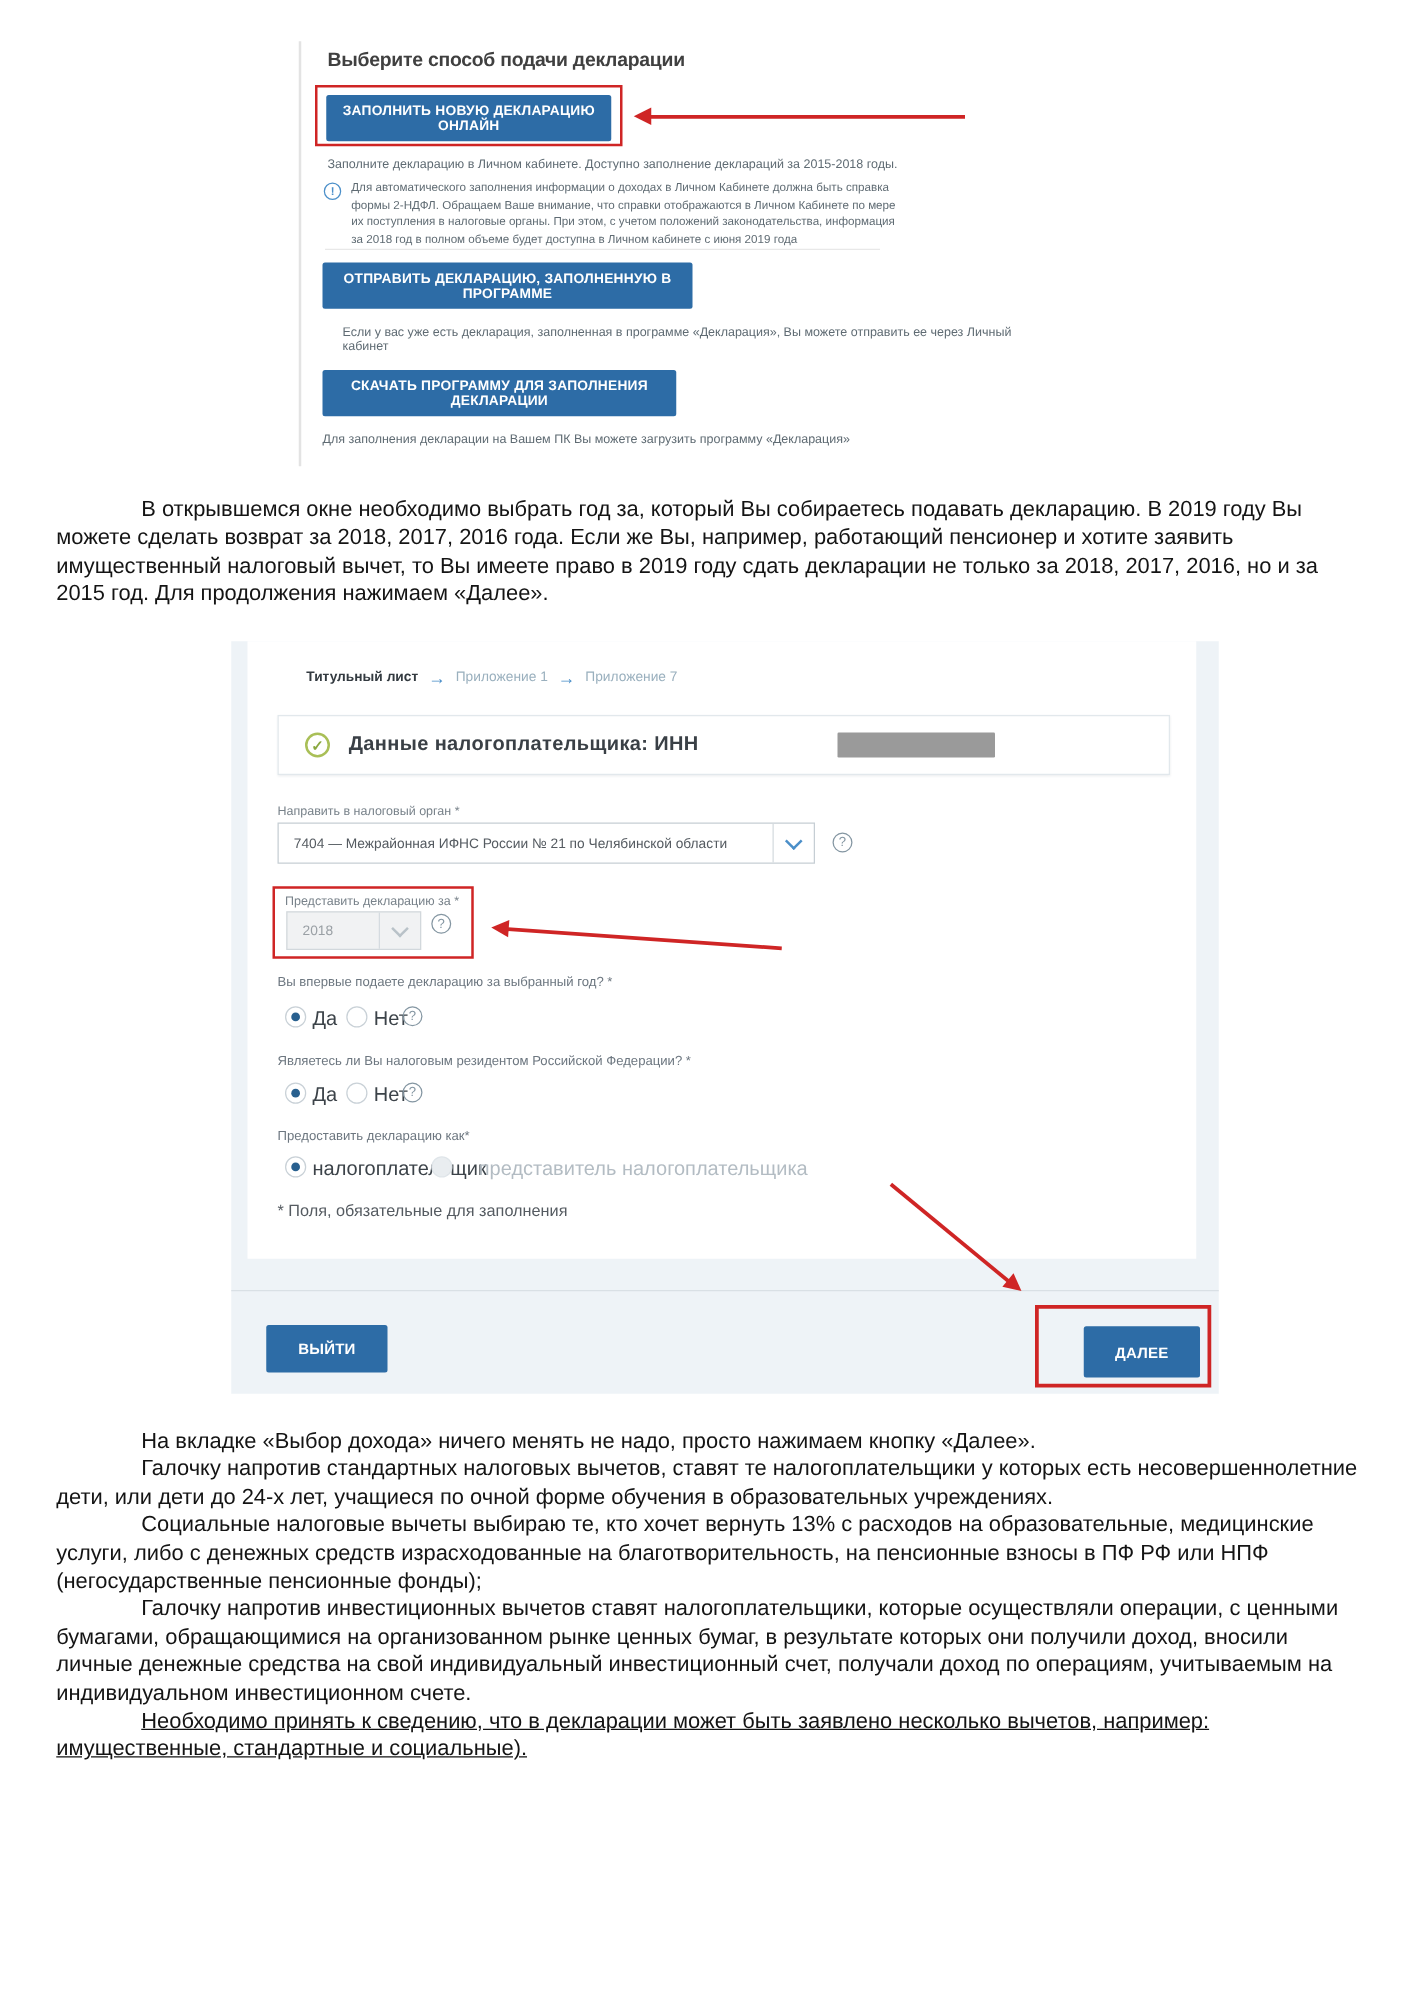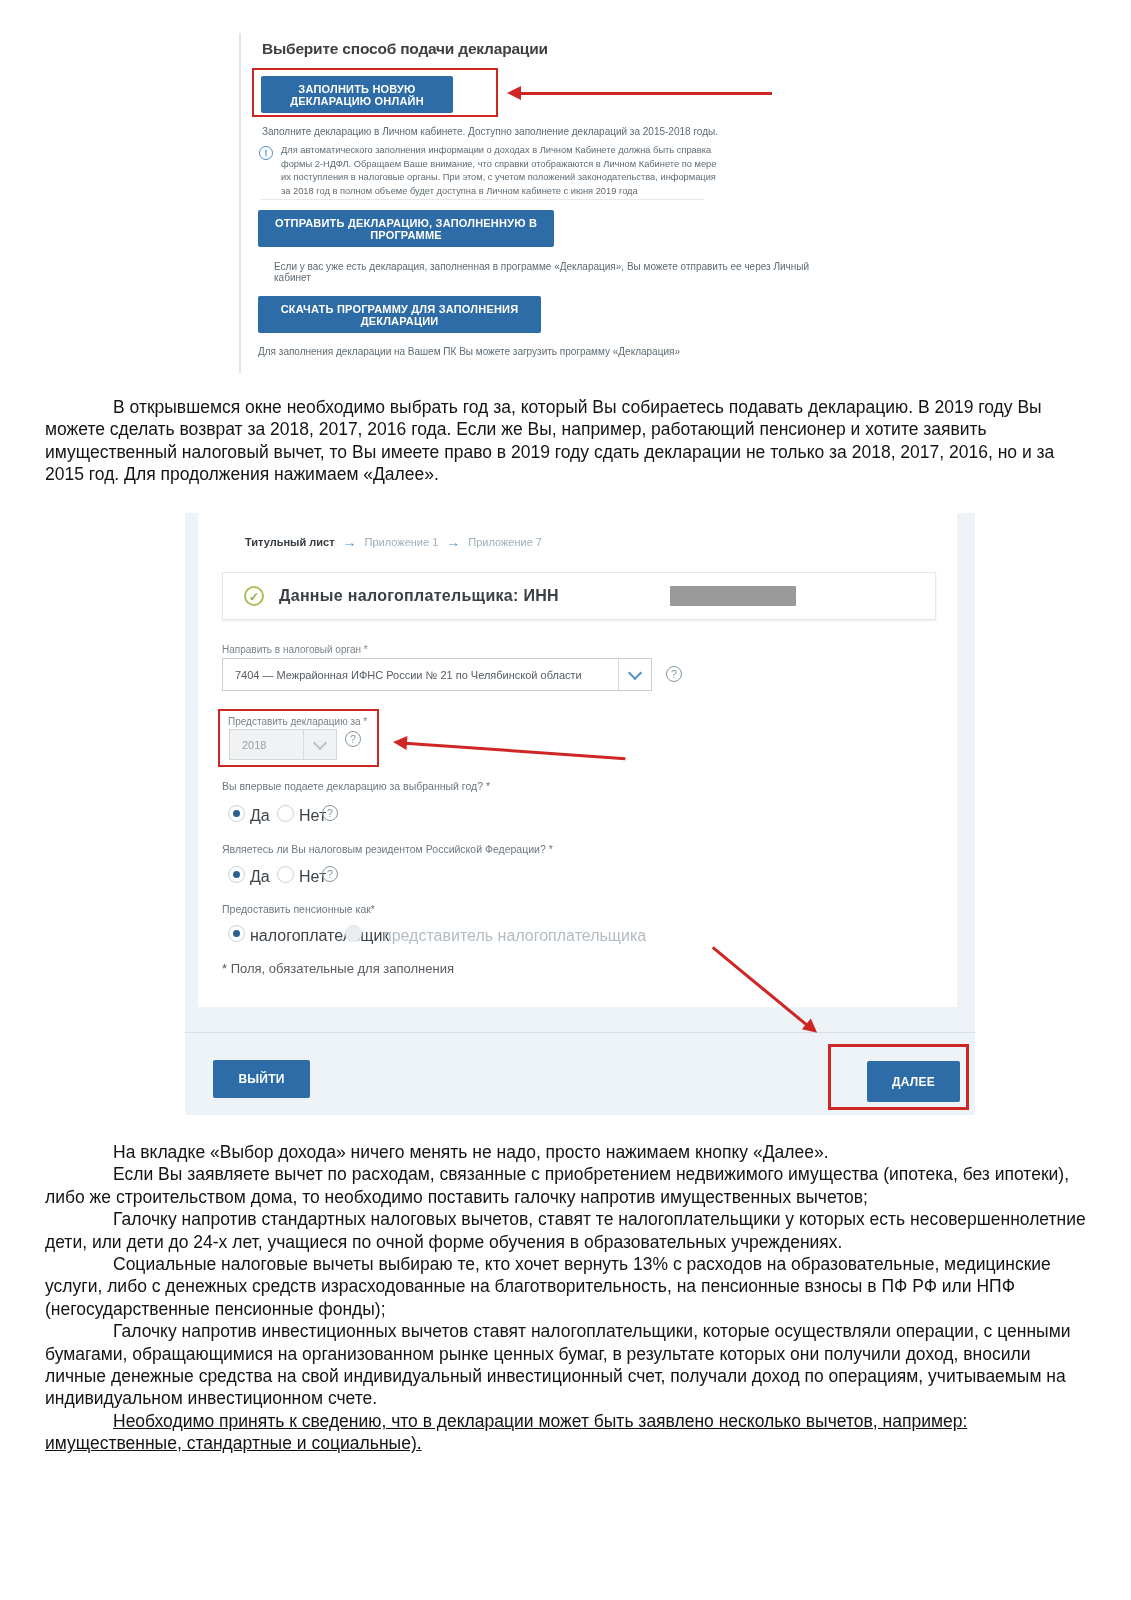--- a/index.html
+++ b/index.html
@@ -21,21 +21,21 @@
   .arrow.head-l .shaft{left:11px;right:0;}
   .arrow.head-r .shaft{left:0;right:11px;}
   .arrow .head{position:absolute;top:50%;margin-top:-7px;width:0;height:0;border-top:7px solid transparent;border-bottom:7px solid transparent;}
   .arrow.head-l .head{left:-1px;border-right:14px solid var(--red);}
   .arrow.head-r .head{right:-1px;border-left:14px solid var(--red);}
 
   
   .s1-divider{position:absolute;left:239px;top:33px;width:2px;height:340px;background:#e3e3e3;}
   .s1-title{position:absolute;left:262px;top:40px;font-size:15.5px;font-weight:bold;color:#404040;letter-spacing:-0.2px;}
   .bbtn{position:absolute;background:var(--blue);color:#fff;font-weight:bold;display:flex;align-items:center;justify-content:center;text-align:center;border-radius:2px;cursor:pointer;font-size:11px;letter-spacing:0.2px;box-sizing:border-box;}
-  .b1{left:261px;top:76px;width:192px;height:37px;}
+  .b1{left:261px;top:76px;width:228px;height:37px;}
   .b2{left:258px;top:210px;width:296px;height:37px;}
   .b3{left:258px;top:296px;width:283px;height:37px;}
   .s1-desc{position:absolute;color:var(--gtext);font-size:10px;}
   .d1{left:262px;top:126px;width:480px;}
   .d2{left:274px;top:261px;width:560px;}
   .d3{left:258px;top:346px;width:520px;}
   .info-ic{position:absolute;left:259px;top:146px;width:12px;height:12px;border:1px solid var(--linkblue);border-radius:50%;color:var(--linkblue);font-size:9px;line-height:12px;text-align:center;font-weight:bold;}
   .info-tx{position:absolute;left:281px;top:144px;width:446px;color:var(--gtext);font-size:9.3px;line-height:13.5px;}
   .s1-sep{position:absolute;left:260px;top:199px;width:444px;height:1px;background:#e8e8e8;}
 
@@ -153,21 +153,21 @@
     <div class="r-label" style="left:114px;top:294px;">Нет</div>
     <div class="help" style="left:137px;top:292px;">?</div>
 
     <div class="q" style="left:37px;top:330px;">Являетесь ли Вы налоговым резидентом Российской Федерации? *</div>
     <div class="radio sel-r" style="left:43px;top:353px;"></div>
     <div class="r-label" style="left:65px;top:355px;">Да</div>
     <div class="radio" style="left:92px;top:353px;"></div>
     <div class="r-label" style="left:114px;top:355px;">Нет</div>
     <div class="help" style="left:137px;top:353px;">?</div>
 
-    <div class="q" style="left:37px;top:390px;">Предоставить пенсионные как*</div>
+    <div class="q" style="left:37px;top:390px;">Предоставить декларацию как*</div>
     <div class="radio sel-r" style="left:43px;top:412px;"></div>
     <div class="r-label" style="left:65px;top:414px;">налогоплательщик</div>
     <div class="radio dis-r" style="left:160px;top:412px;"></div>
     <div class="r-label dim" style="left:198px;top:414px;">представитель налогоплательщика</div>
 
     <div class="note" style="left:37px;top:448px;">* Поля, обязательные для заполнения</div>
 
     <div class="s2-hr"></div>
     <div class="bbtn b-exit">ВЫЙТИ</div>
     <div class="redbox" style="left:643px;top:531px;width:141px;height:66px;border-width:3px;"></div>
@@ -178,20 +178,19 @@
     <div class="shaft"></div>
       <div class="head"></div>
   </div>
   <div class="arrow head-r" style="left:713px;top:940px;width:134px;transform:rotate(39.5deg);">
     <div class="shaft"></div>
       <div class="head"></div>
   </div>
 
   <div class="para p-bottom">
     <p>На вкладке «Выбор дохода» ничего менять не надо, просто нажимаем кнопку «Далее».</p>
-    <p>Если Вы заявляете вычет по расходам, связанные с приобретением недвижимого имущества (ипотека, без ипотеки), либо же строительством дома, то необходимо поставить галочку напротив имущественных вычетов;</p>
     <p>Галочку напротив стандартных налоговых вычетов, ставят те налогоплательщики у которых есть несовершеннолетние дети, или дети до 24-х лет, учащиеся по очной форме обучения в образовательных учреждениях.</p>
     <p>Социальные налоговые вычеты выбираю те, кто хочет вернуть 13% с расходов на образовательные, медицинские услуги, либо с денежных средств израсходованные на благотворительность, на пенсионные взносы в ПФ РФ или НПФ (негосударственные пенсионные фонды);</p>
     <p>Галочку напротив инвестиционных вычетов ставят налогоплательщики, которые осуществляли операции, с ценными бумагами, обращающимися на организованном рынке ценных бумаг, в результате которых они получили доход, вносили личные денежные средства на свой индивидуальный инвестиционный счет, получали доход по операциям, учитываемым на индивидуальном инвестиционном счете.</p>
     <p class="ul">Необходимо принять к сведению, что в декларации может быть заявлено несколько вычетов, например: имущественные, стандартные и социальные).</p>
   </div>
 
 </div>
 
 </body></html>

